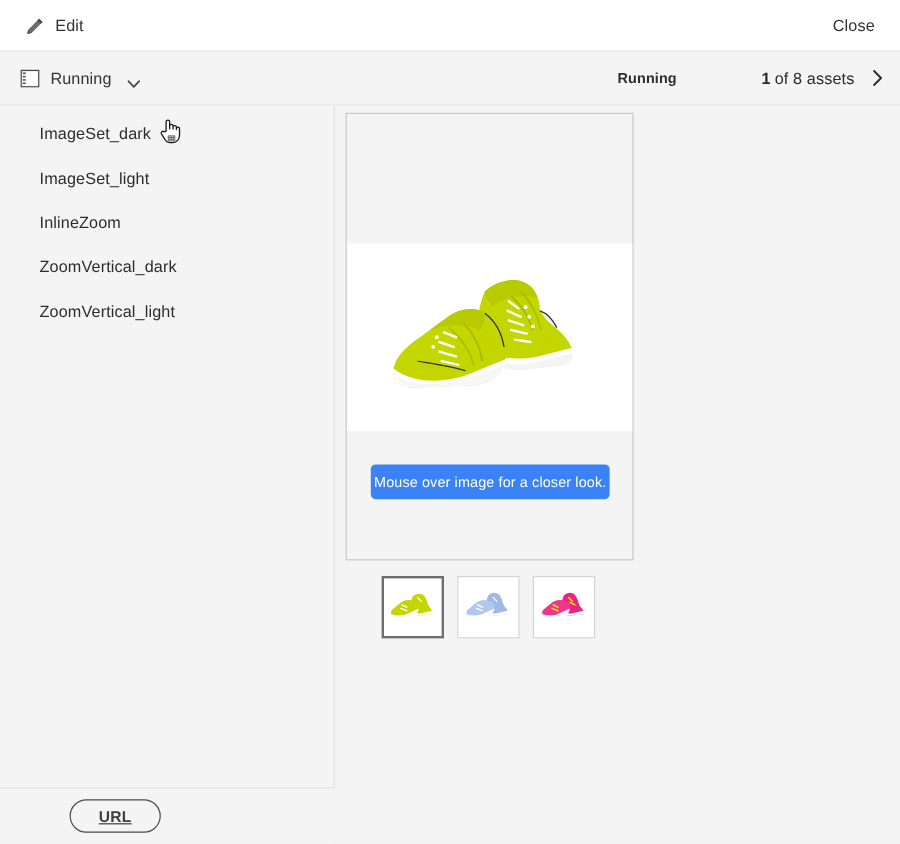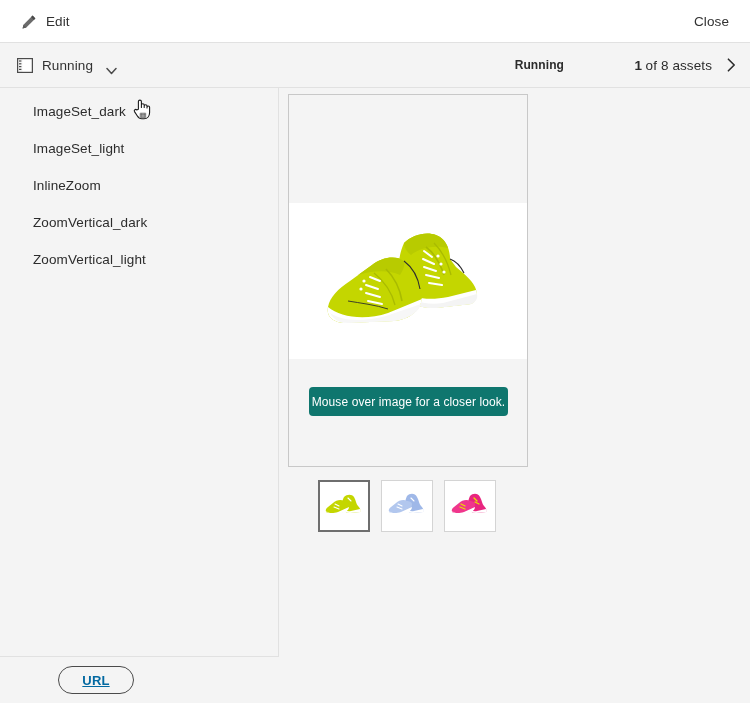--- a/index.html
+++ b/index.html
@@ -211,21 +211,21 @@
   .pill-button {
     height: 28px;
     min-width: 76px;
     padding: 0 18px;
     border: 1px solid #4b4b4b;
     border-radius: 14px;
     background: transparent;
     font-family: "Liberation Sans", sans-serif;
     font-size: 13px;
     font-weight: bold;
-    color: #0369a1;
+    color: #404040;
     cursor: pointer;
     letter-spacing: 0.2px;
     box-sizing: border-box;
     text-decoration: underline;
   }
 
   
   .main {
     position: absolute;
     left: 280px; top: 88px;
@@ -258,21 +258,21 @@
   }
   .shoe-art {
     display: block;
   }
   .hover-tooltip {
     position: absolute;
     left: 20px;
     top: 292px;
     width: 199px;
     height: 29px;
-    background: #0f766e;
+    background: #3b82f6;
     border-radius: 4px;
     display: flex;
     align-items: center;
     justify-content: center;
     color: #ffffff;
     font-size: 12px;
     letter-spacing: 0.1px;
   }
 
   

